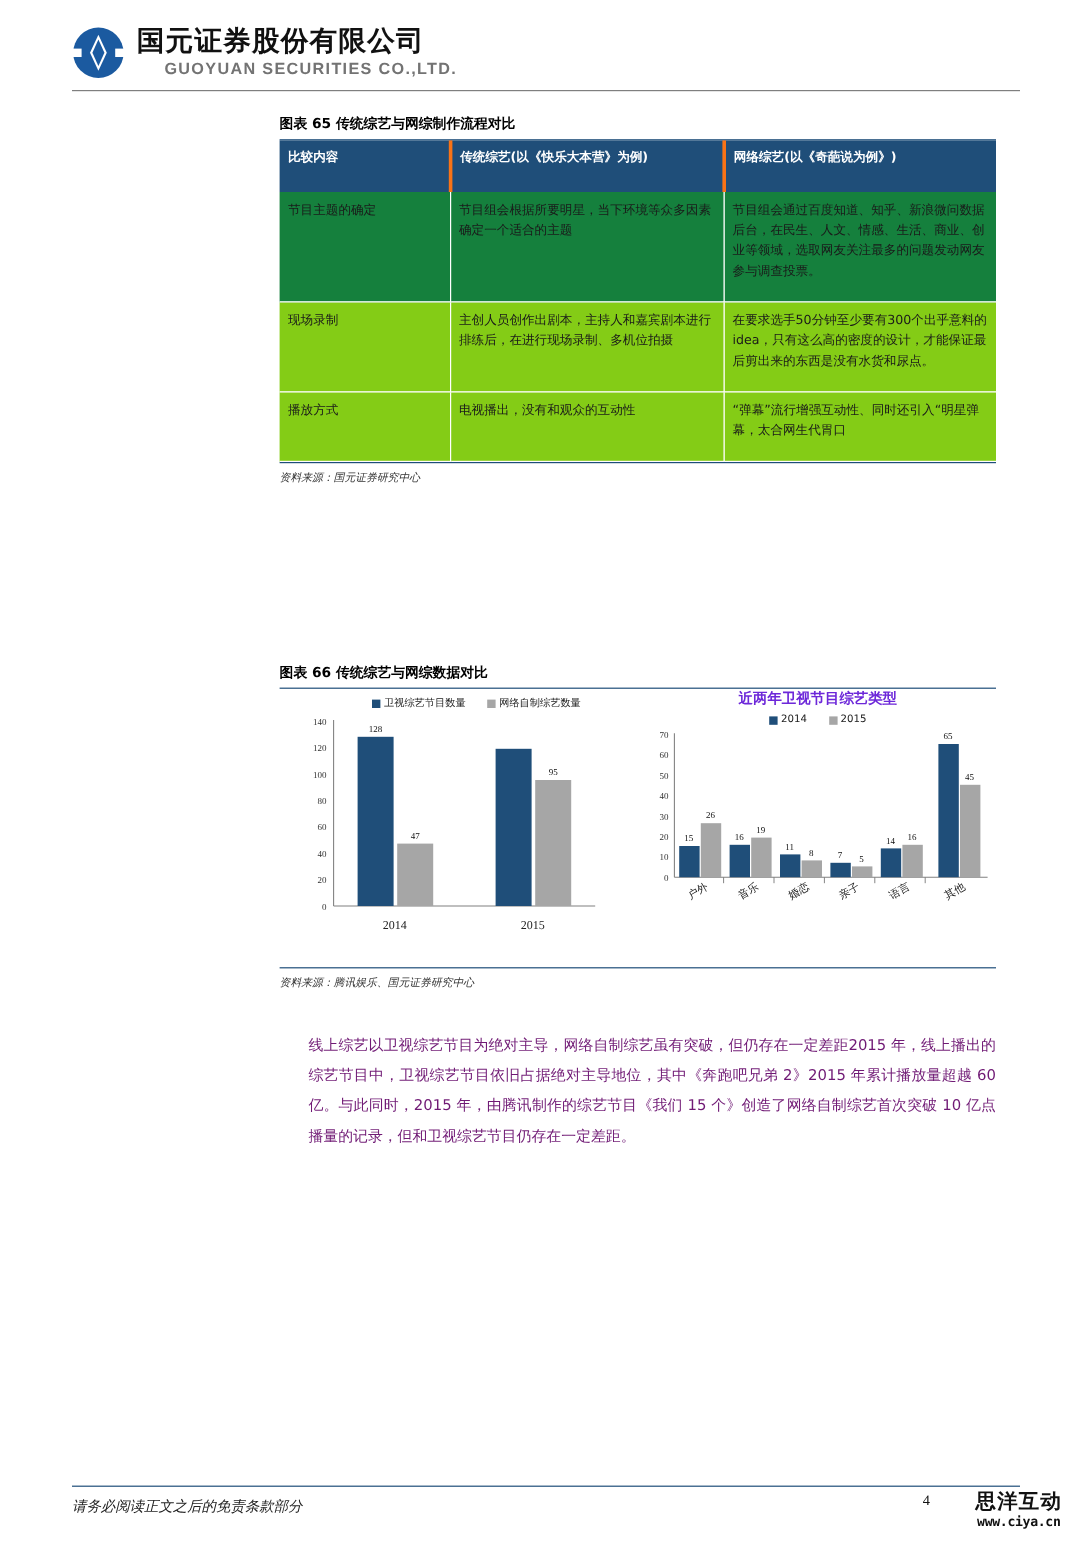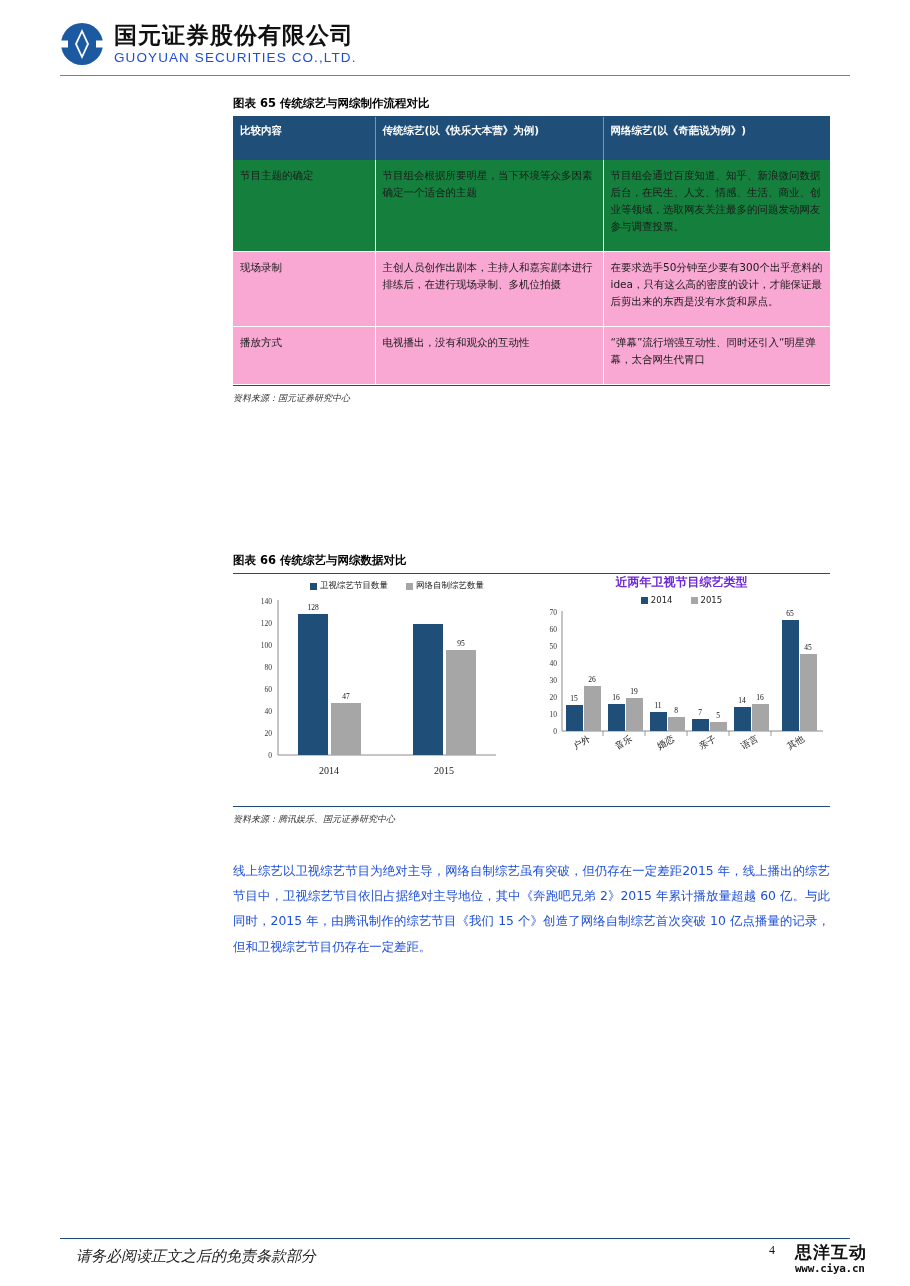--- a/index.html
+++ b/index.html
@@ -15,22 +15,22 @@
   .hdr { position: absolute; left: 60px; top: 22px; width: 790px; }
   .hdr-logo-row { display: flex; align-items: center; gap: 10px; }
   .mark { width: 44px; height: 44px; flex: 0 0 44px; }
   .hdr-text { display: flex; flex-direction: column; line-height: 1; }
   .hdr-cn {
     font-family: "DejaVu Sans", "Liberation Sans", sans-serif;
     font-size: 23px; font-weight: 700; letter-spacing: 1px; color: #111;
   }
   .hdr-en {
     font-family: "Liberation Sans", sans-serif;
-    font-size: 13.5px; font-weight: 400; letter-spacing: 1.1px;
-    color: #1d4ed8; margin-top: 4px;
+    font-size: 13.5px; font-weight: 700; letter-spacing: 1.1px;
+    color: #737373; margin-top: 4px; margin-left: 23px;
   }
   .hdr-rule { margin-top: 9px; border-top: 1.6px solid #7f7f7f; width: 790px; }
 
   
   .col { position: absolute; left: 233px; width: 597px; }
 
   .fig-title {
     font-family: "DejaVu Sans", "Liberation Sans", sans-serif;
     font-size: 11.5px; font-weight: 600; color: #000;
     padding-bottom: 5px;
@@ -43,32 +43,32 @@
     font-style: italic; font-size: 9px; color: #333; padding-top: 6px;
   }
 
   
   table.cmp { width: 597px; border-collapse: collapse; table-layout: fixed; }
   table.cmp th {
     background: #1f4e79; color: #ffffff; text-align: left;
     font-family: "DejaVu Sans", "Liberation Sans", sans-serif;
     font-size: 10.5px; font-weight: 700;
     padding: 7px 7px 22px 7px; vertical-align: top;
-    border-right: 1px solid #f97316;
+    border-right: 3px solid #f97316;
   }
   table.cmp th:last-child { border-right: none; }
   table.cmp td {
     font-family: "DejaVu Sans", "Liberation Sans", sans-serif;
     font-size: 10.5px; color: #1a1a1a; line-height: 1.62;
     padding: 7px 7px 16px 7px; vertical-align: top;
     border-right: 1px solid #ffffff; border-bottom: 1px solid #ffffff;
   }
   table.cmp td:last-child { border-right: none; }
   tr.band-a td { background: #15803d; }
-  tr.band-b td { background: #f9a8d4; }
+  tr.band-b td { background: #84cc16; }
   .c1 { width: 142px; }
   .c2 { width: 228px; }
   .c3 { width: 227px; }
 
   
   .charts { position: relative; height: 232px; }
   .chart-box { position: absolute; top: 0; }
   .chart-left { left: 5px; width: 290px; height: 232px; }
   .chart-right { left: 300px; width: 297px; height: 232px; }
 
@@ -87,35 +87,35 @@
 
   svg { display: block; }
   .axtxt { font-family: "Liberation Serif", serif; font-size: 7.5px; fill: #333; }
   .dlab  { font-family: "Liberation Serif", serif; font-size: 7.5px; fill: #111; }
   .catcn { font-family: "DejaVu Sans", "Liberation Sans", sans-serif; font-size: 9px; fill: #222; }
   .catnum{ font-family: "Liberation Serif", serif; font-size: 10px; fill: #222; }
 
   
   .para {
     font-family: "DejaVu Sans", "Liberation Sans", sans-serif;
-    font-size: 12.4px; line-height: 2.03; color: #1d4ed8; text-align: justify;
+    font-size: 12.4px; line-height: 2.03; color: #701a75; text-align: justify; margin-left: 24px;
   }
 
   
   .foot-rule { position: absolute; left: 60px; top: 1238px; width: 790px; border-top: 1.8px solid #1f4e79; }
   .foot-note {
-    position: absolute; left: 76px; top: 1247px;
+    position: absolute; left: 60px; top: 1247px;
     font-family: "Liberation Serif", serif; font-style: italic;
-    font-size: 15px; color: #222;
+    font-size: 12px; color: #222;
   }
   .foot-page {
     position: absolute; left: 760px; top: 1243px; width: 24px; text-align: center;
     font-family: "Liberation Serif", serif; font-size: 12px; color: #111;
   }
-  .wm { position: absolute; left: 795px; top: 1244px; width: 108px; }
+  .wm { position: absolute; left: 795px; top: 1244px; width: 108px; text-align: center; }
   .wm-cn {
     font-family: "DejaVu Sans", "Liberation Sans", sans-serif;
     font-size: 17px; font-weight: 700; color: #111; letter-spacing: 1px;
     line-height: 1.05;
   }
   .wm-url {
     font-family: "DejaVu Sans Mono", "Liberation Mono", monospace;
     font-size: 11px; font-weight: 700; color: #111; letter-spacing: -0.3px;
   }
 </style>

